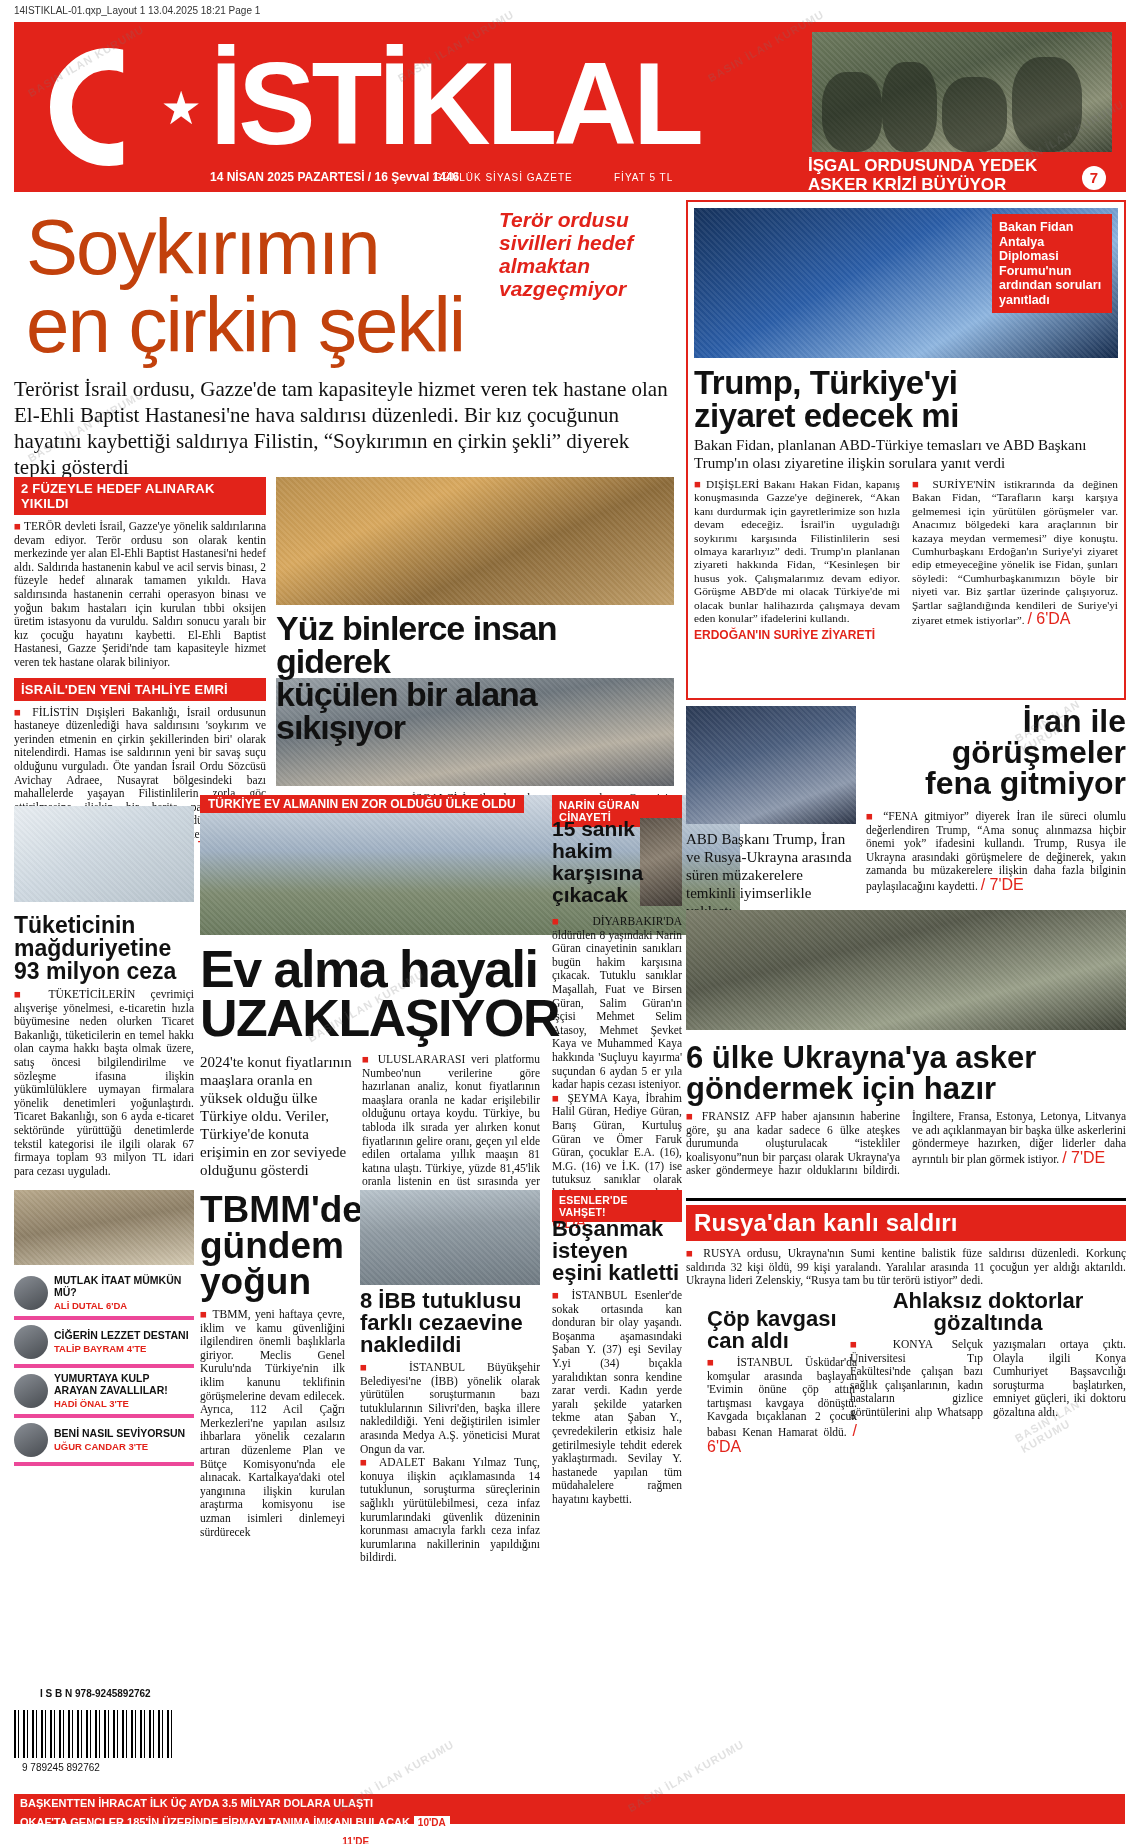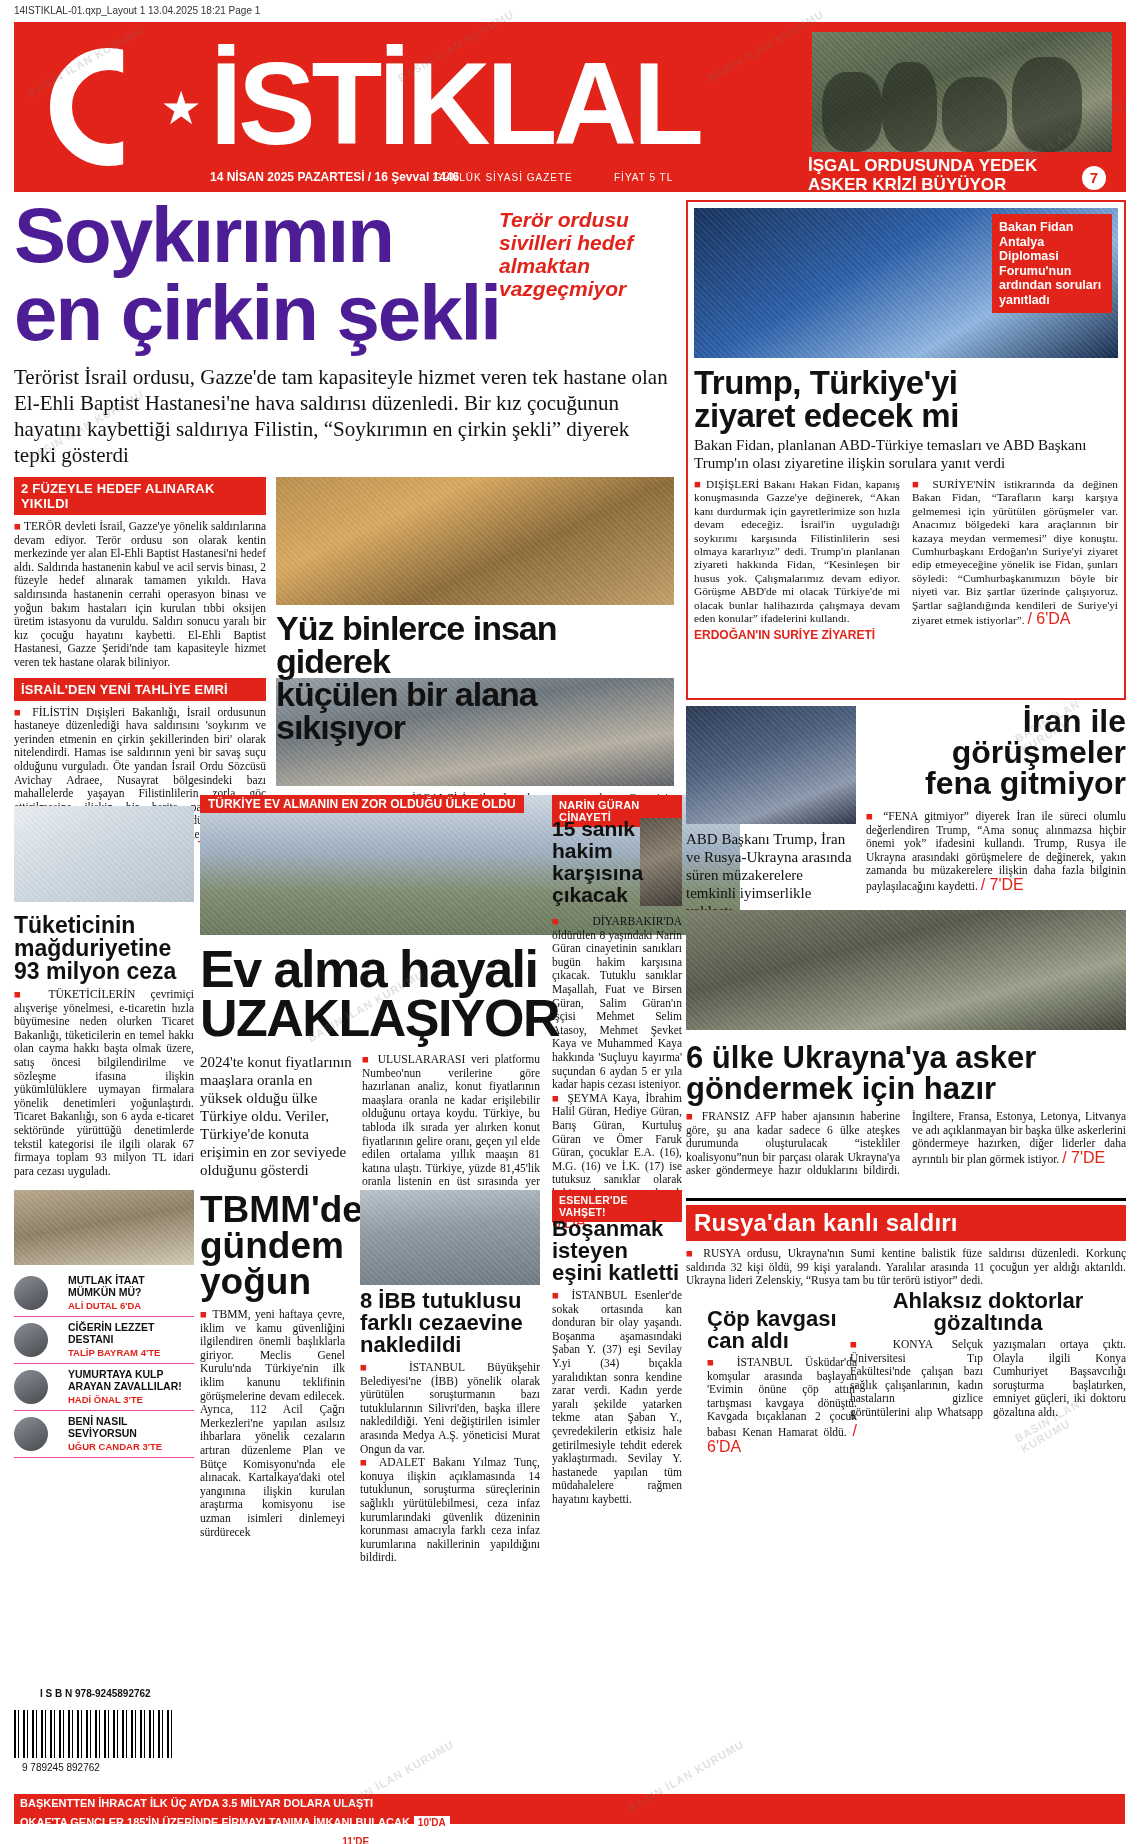--- a/index.html
+++ b/index.html
@@ -67,22 +67,22 @@
     position:absolute; right:20px; top:144px; width:24px; height:24px; border-radius:50%;
     background:#fff; color:#e2231a; font-family:"Liberation Sans",sans-serif;
     font-weight:bold; font-size:15px; text-align:center; line-height:24px;
   }
 
   
   .lead {
     position:absolute; top:200px; left:14px; width:660px;
   }
   .lead h1 {
-    margin:0; font-family:"Liberation Sans", sans-serif; font-weight:bold;
-    font-size:78px; line-height:70px; letter-spacing:-2px; color:#4c1d95;
+    margin:12px; font-family:"Liberation Sans", sans-serif; font-weight:normal;
+    font-size:78px; line-height:70px; letter-spacing:-2px; color:#c2410c;
   }
   .lead h1 .l2 { display:block; margin-top:8px; }
   .kicker-red {
     position:absolute; right:0; top:8px; width:175px;
     font-family:"Liberation Sans", sans-serif; font-weight:bold; font-style:italic;
     font-size:21px; line-height:23px; color:#e2231a; text-align:left;margin-left:26px;
   }
   .lead p.deck {
     margin:16px 0 0 0; font-size:21px; line-height:26px; color:#111;
   }
@@ -176,21 +176,21 @@
   .ibb { position:absolute; top:1290px; left:360px; width:180px; }
   .ibb h3 { margin:0 0 5px; font-family:"Liberation Sans",sans-serif; font-weight:bold;
     font-size:22px; line-height:22px; }
 
   .esler { position:absolute; top:1190px; left:552px; width:130px; }
   .esler h3 { margin:4px 0 5px; font-family:"Liberation Sans",sans-serif; font-weight:bold;
     font-size:22px; line-height:22px; }
 
   
   .authors { position:absolute; top:1270px; left:14px; width:180px; }
-  .author-item { display:flex; align-items:center; gap:20px; border-bottom:1px solid #ec4899; padding:5px 0; }
+  .author-item { display:flex; align-items:center; gap:6px; border-bottom:4px solid #ec4899; padding:5px 0; }
   .author-av { width:34px; height:34px; border-radius:50%;
      background:linear-gradient(150deg,#8a8f96,#474b50); flex:0 0 34px; }
   .author-txt { font-family:"Liberation Sans",sans-serif; }
   .author-title { font-weight:bold; font-size:10.5px; line-height:11.5px; color:#111; }
   .author-name { font-weight:bold; font-size:9.5px; color:#e2231a; margin-top:2px; }
 
   .isbn { position:absolute; left:40px; top:1688px; font-family:"Liberation Sans",sans-serif;
     font-size:10px; font-weight:bold; }
   .barcode { position:absolute; left:14px; top:1710px; width:160px; height:48px;
     background:repeating-linear-gradient(90deg,#000 0 2px,#fff 2px 4px,#000 4px 5px,#fff 5px 9px); }

